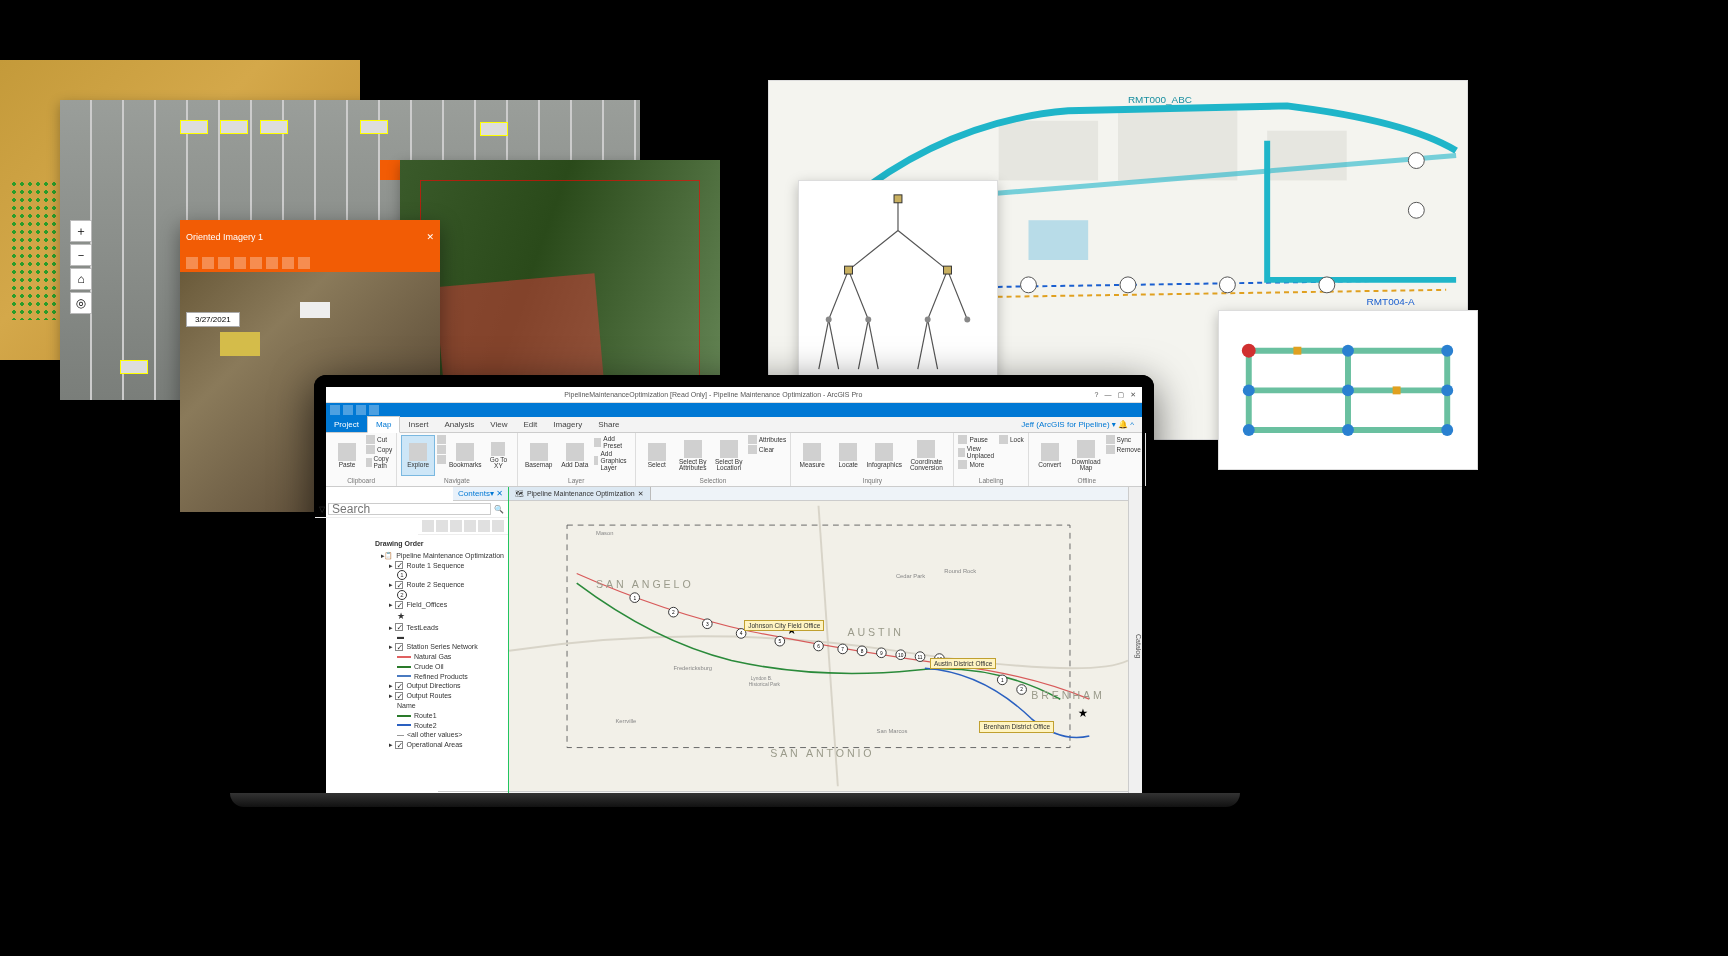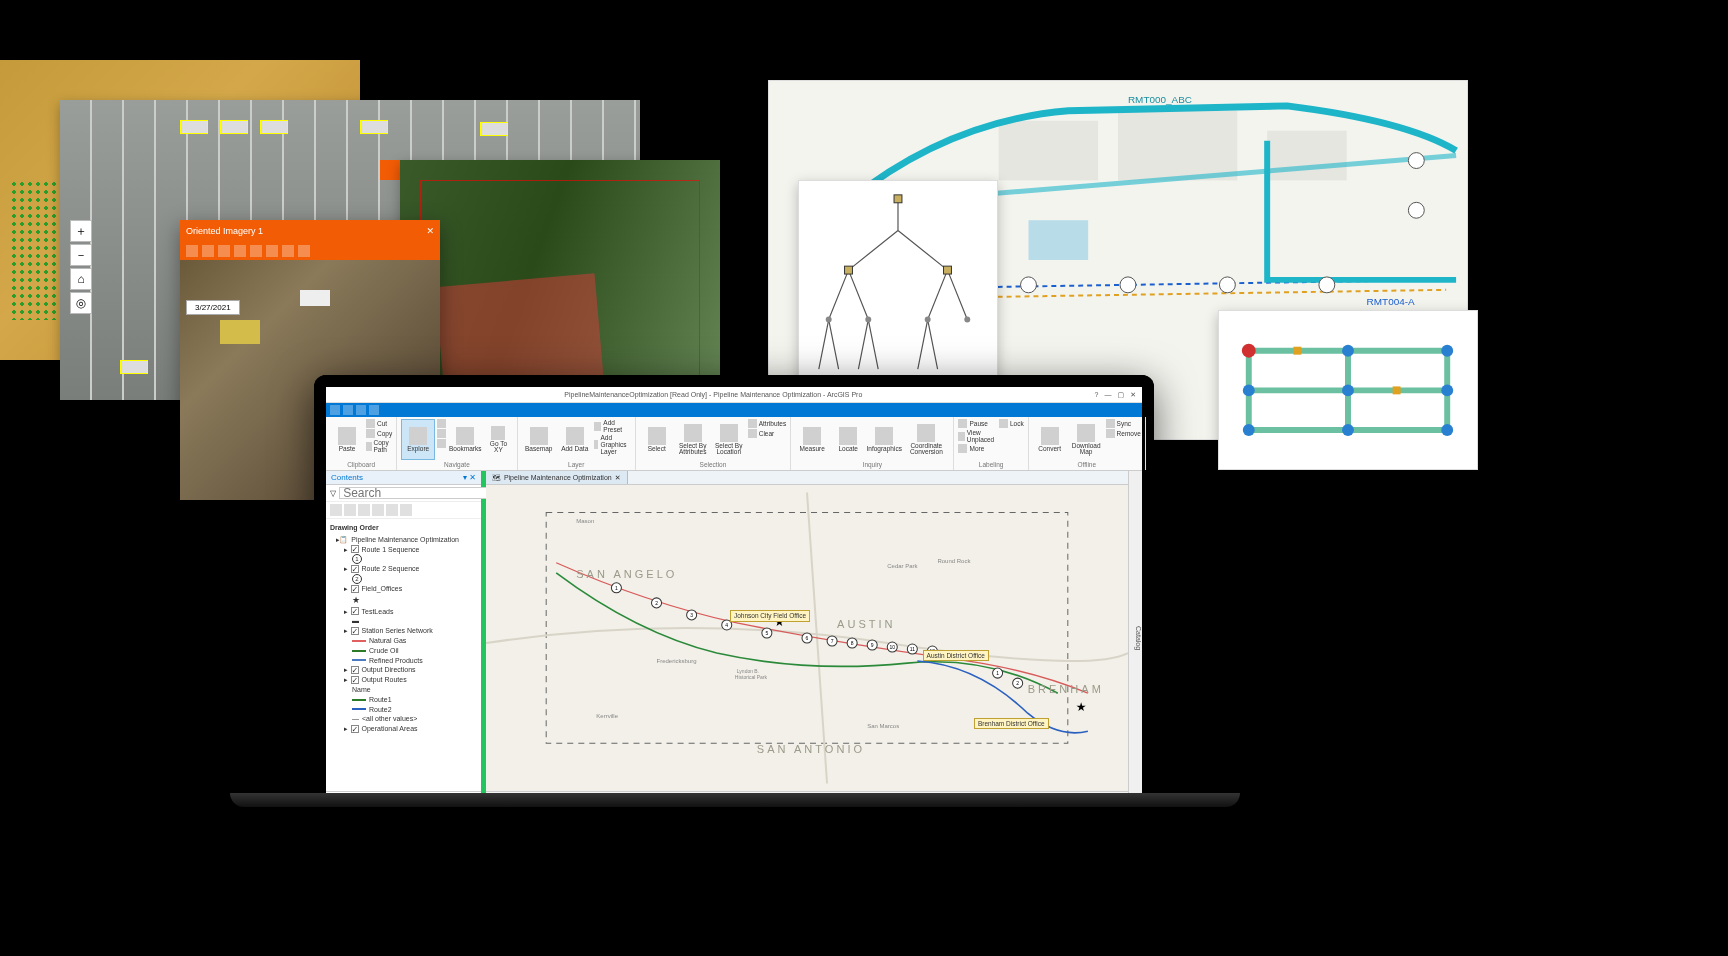--- a/index.html
+++ b/index.html
@@ -9,21 +9,21 @@
   .collage-left { position: absolute; left: 0; top: 60px; width: 720px; height: 440px; }
   .img-lidar { position: absolute; left: 0; top: 0; width: 360px; height: 300px; background: linear-gradient(135deg,#c49a3a 0%,#d4a84a 40%,#b8862a 100%); box-shadow: 0 4px 12px rgba(0,0,0,.3); }
   .img-lidar::before { content:''; position:absolute; left:10px; top:120px; width:80px; height:140px; background: radial-gradient(circle,#2a9d2a 30%,transparent 31%),radial-gradient(circle,#d32f2f 30%,transparent 31%); background-size: 8px 8px; }
   .img-parking { position: absolute; left: 60px; top: 40px; width: 580px; height: 300px; background: #8a8f8a; box-shadow: 0 4px 12px rgba(0,0,0,.3); }
   .img-parking::before { content:''; position:absolute; inset:0; background: repeating-linear-gradient(90deg,transparent 0 30px,#ccc 30px 32px),linear-gradient(#9a9e9a,#7a7e7a); }
   .car { position:absolute; width:28px; height:14px; background:#ddd; border:1px solid #ff0; }
   .img-aerial { position: absolute; left: 400px; top: 100px; width: 320px; height: 300px; background: linear-gradient(110deg,#3a5a2a 0%,#2a4a1a 40%,#6a8a5a 100%); box-shadow: 0 4px 12px rgba(0,0,0,.3); }
   .img-aerial::after{ content:''; position:absolute; left:40px; top:120px; width:160px; height:120px; background:rgba(220,60,60,.5); transform:rotate(-5deg);}
   .img-aerial::before{ content:''; position:absolute; left:20px; top:20px; right:20px; bottom:20px; border:1px solid rgba(255,0,0,.6);}
   .oriented-window { position: absolute; left: 180px; top: 160px; width: 260px; height: 270px; background:#fff; box-shadow: 0 6px 20px rgba(0,0,0,.4); }
-  .oriented-title { background:#f25c05; color:#fff; font-size:9px; padding:6px 6px; display:flex; justify-content:space-between; }
+  .oriented-title { background:#f25c05; color:#fff; font-size:9px; padding:12px 6px; display:flex; justify-content:space-between; }
   .oriented-toolbar { background:#f25c05; padding:3px 6px; display:flex; gap:4px; }
   .oriented-toolbar span { width:12px; height:12px; background:rgba(255,255,255,.3); display:inline-block; }
   .oriented-date { position:absolute; left:6px; top:40px; background:#fff; font-size:8px; padding:2px 8px; border:1px solid #aaa;}
   .oriented-body { height: calc(100% - 30px); background: linear-gradient(135deg,#6a5a3a 0%,#8a7a5a 30%,#4a3a2a 100%); position:relative;}
   .oriented-body::before{content:''; position:absolute; left:40px; top:60px; width:40px; height:24px; background:#d4bc4a;}
   .oriented-body::after{content:''; position:absolute; left:120px; top:30px; width:30px; height:16px; background:#eee;}
   .houston-bar { position:absolute; left:380px; top:100px; width:340px; background:#f25c05; color:#fff; font-size:11px; padding:4px 10px; text-align:right; }
   .nav-controls { position:absolute; left:70px; top:160px; display:flex; flex-direction:column; gap:2px;}
   .nav-btn { width:22px; height:22px; background:#fff; border:1px solid #bbb; font-size:12px; display:flex; align-items:center; justify-content:center;}
 
@@ -60,21 +60,21 @@
   .rbtn.big { min-width:34px;}
   .rbtn.active { background:#cde6f7; border:1px solid #7ab8e0;}
   .ricon { width:14px; height:14px; background:#d0d0d0; display:inline-block;}
   .ricon.lg { width:18px; height:18px;}
   .rbtn span.label { font-size:6.5px; line-height:1; text-align:center;}
   .stack { display:flex; flex-direction:column; gap:1px; font-size:6.5px;}
   .stack div { display:flex; align-items:center; gap:2px;}
   .stack .ricon{width:9px;height:9px;}
 
   .workspace { flex:1; display:flex; min-height:0;}
-  .contents-pane { width:160px; border-right:5px solid #22c55e; display:flex; flex-direction:column; background:#fff;}
+  .contents-pane { width:183px; border-right:1px solid #22c55e; display:flex; flex-direction:column; background:#fff;align-items:flex-end;}
   .pane-header { background:#e8f1fa; color:#0078d4; font-size:8px; padding:2px 5px; border-bottom:1px solid #ccc; display:flex; justify-content:space-between;}
   .search-row { display:flex; align-items:center; padding:2px 4px; gap:3px; border-bottom:1px solid #eee;}
   .search-row input { flex:1; font-size:12px; border:1px solid #ccc; padding:1px 3px; height:12px;}
   .toc-toolbar { display:flex; gap:2px; padding:2px 4px; border-bottom:1px solid #eee;}
   .toc-toolbar span{width:12px;height:12px;background:#e0e0e0;}
   .toc { flex:1; overflow:auto; padding:2px 4px; font-size:7px; line-height:1.4;}
   .toc-h { font-weight:bold; margin:2px 0;}
   .toc-item { display:flex; align-items:center; gap:3px; padding:0 0 0 6px;}
   .toc-item.l2{padding-left:14px;} .toc-item.l3{padding-left:22px;}
   .chk{width:8px;height:8px;border:1px solid #888;display:inline-block;position:relative;}
@@ -223,20 +223,31 @@
       </span>
     </div>
 
     <div class="qat">
       <span></span>
       <span></span>
       <span></span>
       <span></span>
     </div>
 
+    <div class="ribbon-tabs">
+      <div class="ribbon-tab project">Project</div>
+      <div class="ribbon-tab active">Map</div>
+      <div class="ribbon-tab">Insert</div>
+      <div class="ribbon-tab">Analysis</div>
+      <div class="ribbon-tab">View</div>
+      <div class="ribbon-tab">Edit</div>
+      <div class="ribbon-tab">Imagery</div>
+      <div class="ribbon-tab">Share</div>
+      <div class="signin"><span>Jeff (ArcGIS for Pipeline)</span> ▾ 🔔 ^</div>
+    </div>
 
     <div class="ribbon">
       <div class="rgroup">
           <div class="rgroup-body">
         <div class="rbtn big">
               <span class="ricon lg"></span>
               <span class="label">Paste</span>
             </div>
         <div class="stack">
           <div>

